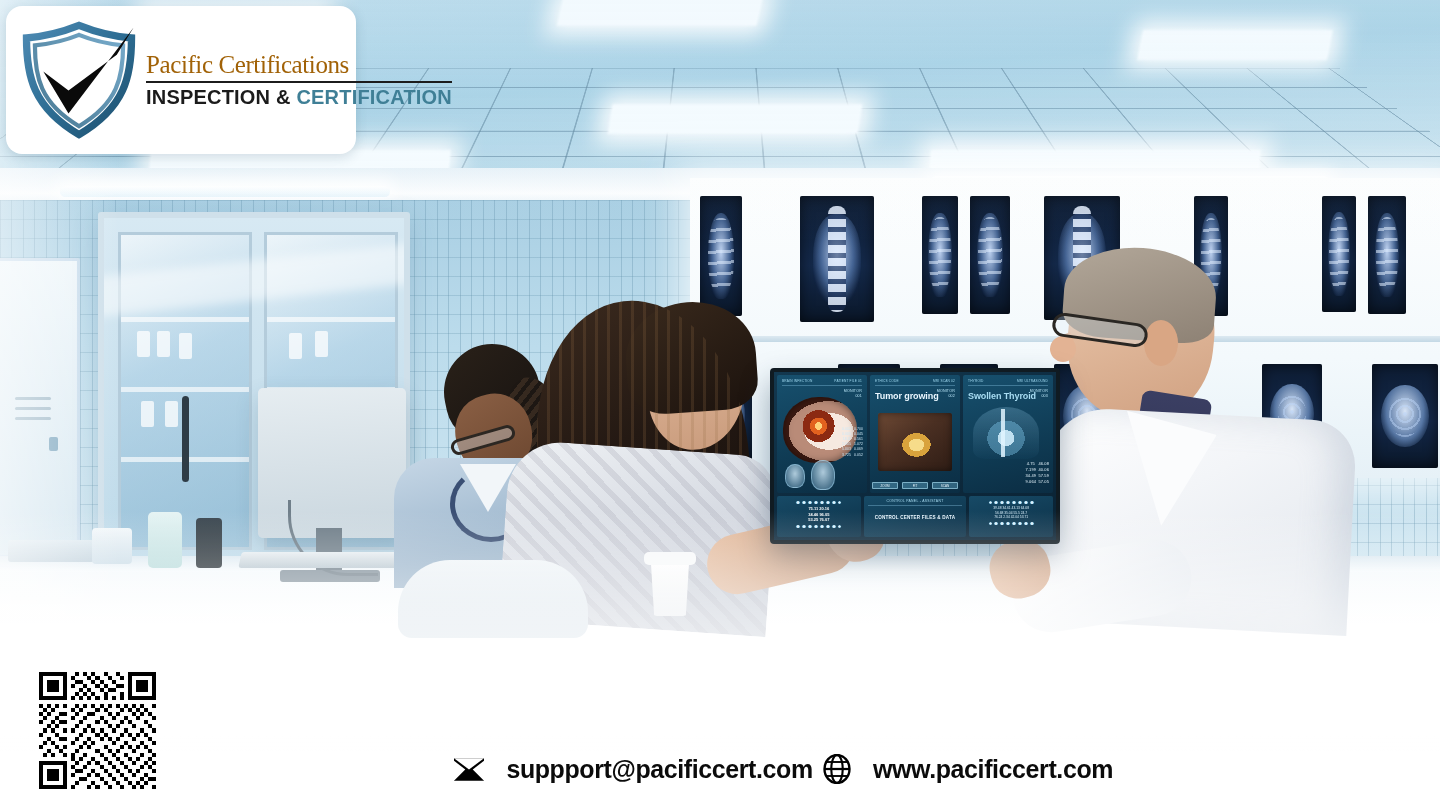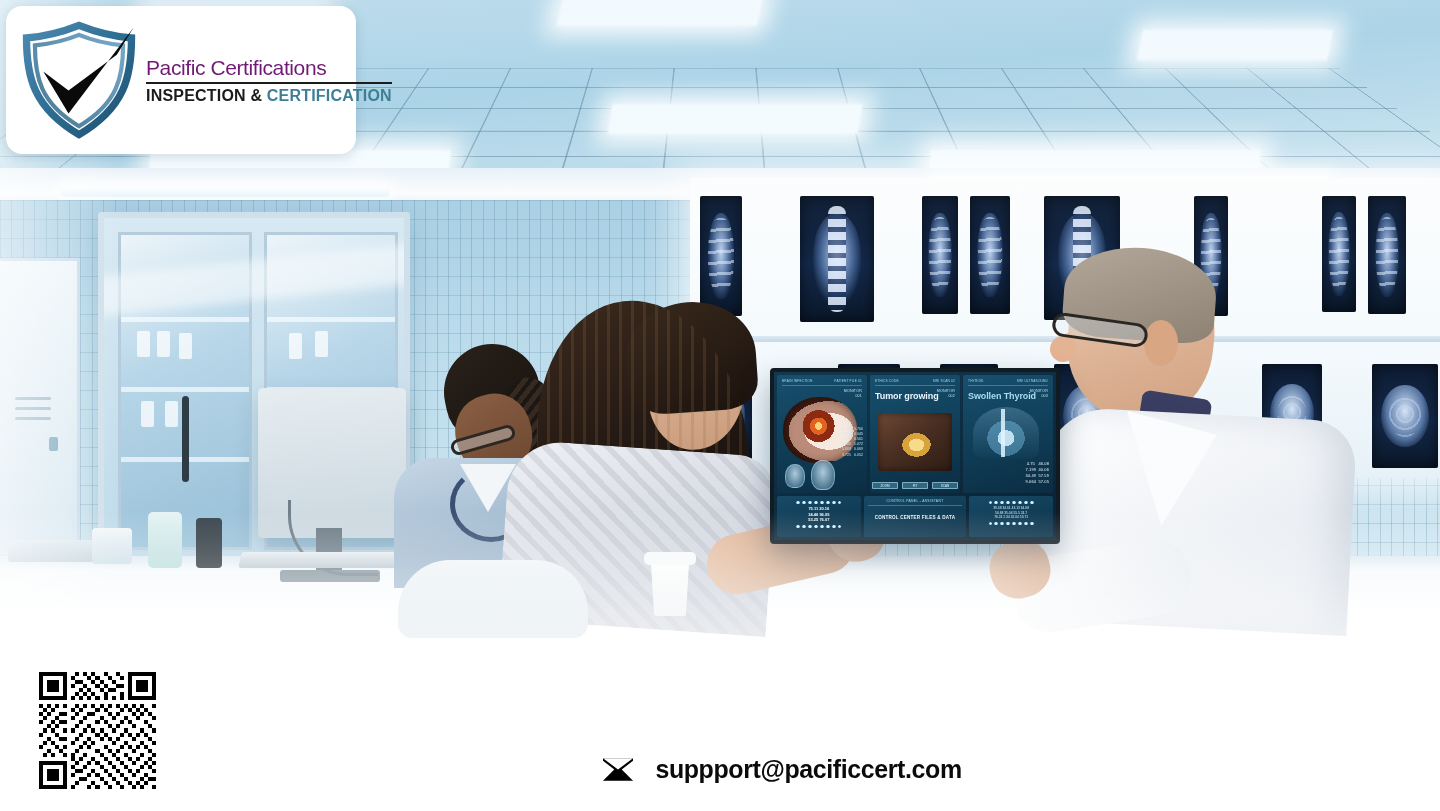--- a/index.html
+++ b/index.html
@@ -551,27 +551,27 @@
     background:#ffffff;
     border-radius:16px;
     box-shadow:0 3px 12px rgba(35,70,95,.18);
     display:flex; align-items:center;
     padding:0 12px 0 10px;
     z-index:30;
   }
   .logo-mark { flex:0 0 126px; height:126px; position:relative; }
   .logo-text { flex:1 1 auto; padding-left:4px; }
   .logo-title {
-    font-size:21px; color:#701a75; letter-spacing:-.4px;
-    font-family:Liberation Sans, sans-serif;
+    font-size:25px; color:#a16207; letter-spacing:-.4px;
+    font-family:Liberation Serif, serif;
     white-space:nowrap;
   }
   .logo-rule { height:2px; background:#1c1c1c; margin:2px 0 3px; }
   .logo-sub {
-    font-size:16px; letter-spacing:.2px; white-space:nowrap;
+    font-size:20px; letter-spacing:.2px; white-space:nowrap;
     font-family:"Liberation Sans", sans-serif;
   }
   .logo-sub .a { color:#1b1b1b; font-weight:600; }
   .logo-sub .b { color:#3f7f96; font-weight:600; }
 
   
   .title-block {
     position:absolute; left:0; top:622px; width:1440px;
     text-align:center; z-index:25;
     padding:0 120px;
@@ -958,17 +958,29 @@
         <svg viewBox="0 0 24 18" width="30" height="23" aria-hidden="true">
           <rect x="0" y="0" width="24" height="18" fill="#000"></rect>
           <path d="M0 0 L12 9 L24 0 Z" fill="#fff"></path>
           <path d="M0 18 L9 9 L0 2 Z" fill="#fff"></path>
           <path d="M24 18 L15 9 L24 2 Z" fill="#fff"></path>
         </svg>
       </span>
       <span class="tx">suppport@pacificcert.com</span>
     </div>
 
+    <div class="contact">
+      <span class="ic">
+        <svg viewBox="0 0 24 24" width="30" height="30" aria-hidden="true">
+          <ellipse cx="12" cy="12" rx="10" ry="11.2" fill="none" stroke="#000" stroke-width="1.9"></ellipse>
+          <ellipse cx="12" cy="12" rx="4.6" ry="11.2" fill="none" stroke="#000" stroke-width="1.7"></ellipse>
+          <line x1="1.6" y1="12" x2="22.4" y2="12" stroke="#000" stroke-width="1.8"></line>
+          <line x1="3.4" y1="6.4" x2="20.6" y2="6.4" stroke="#000" stroke-width="1.5"></line>
+          <line x1="3.4" y1="17.6" x2="20.6" y2="17.6" stroke="#000" stroke-width="1.5"></line>
+        </svg>
+      </span>
+      <span class="tx">www.pacificcert.com</span>
+    </div>
 
 
   </div>
 
 </div>
 
 </body></html>

